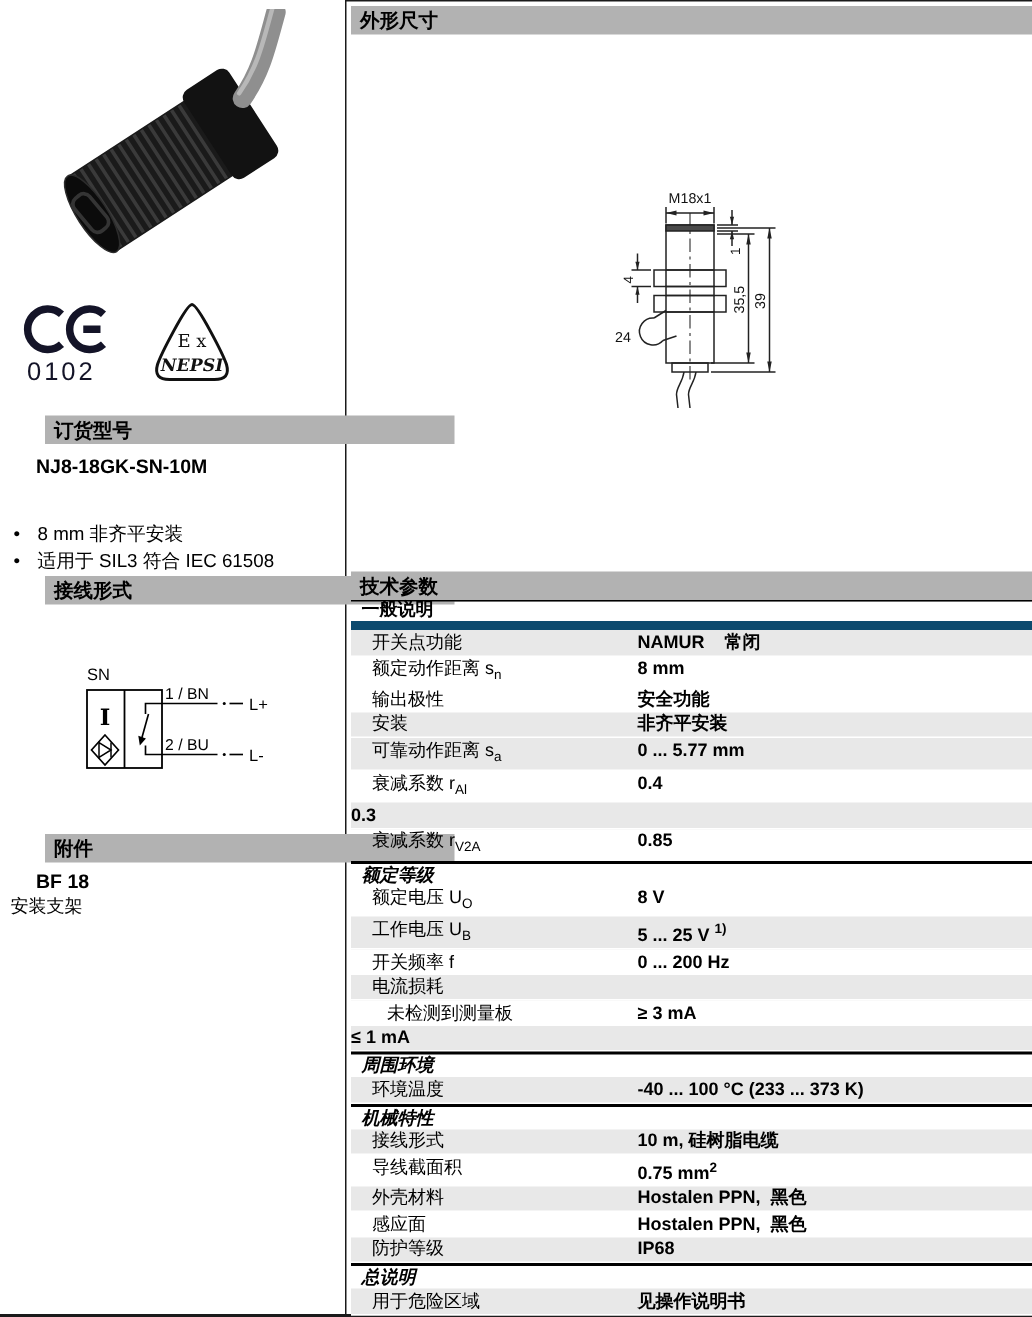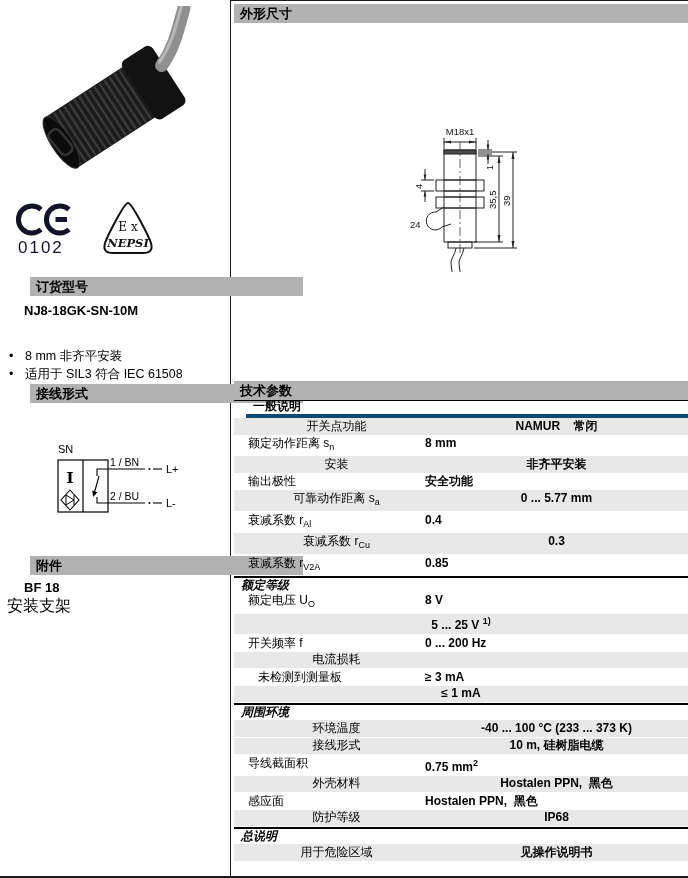--- a/index.html
+++ b/index.html
@@ -9,32 +9,32 @@
   .v-divider{position:absolute;left:230px;top:0;width:1px;height:878px;background:#1a1a1a;}
   .top-line{position:absolute;left:230px;top:0;width:458px;height:1px;background:#1a1a1a;}
   .bottom-line{position:absolute;left:0;bottom:0;width:688px;height:2px;background:#1a1a1a;}
 
   
   .bar{background:#b2b2b2;font-weight:bold;font-size:13px;padding:2px 6px;box-sizing:border-box;line-height:15px;}
   .left-bar{position:absolute;left:15px;width:273px;margin-left:15px;}
   .right-bar{position:absolute;left:234px;width:454px;}
 
   .model{position:absolute;left:24px;font-weight:bold;font-size:13px;}
-  .plain{position:absolute;left:7px;font-size:16px;}
+  .plain{position:absolute;left:7px;font-size:12px;}
   .features{position:absolute;left:7px;width:215px;font-size:12.5px;}
   .feature-item{display:flex;margin-bottom:3px;line-height:15px;}
   .feature-item .dot{width:16px;padding-left:2px;}
 
   
   #tech-table{position:absolute;left:234px;top:399px;width:454px;font-size:12px;}
   .sec{font-weight:bold;padding:1px 0 1px 7px;line-height:13px;}
   .sec.t{border-top:2px solid #000;font-style:italic;}
-  .sec.b{border-bottom:4px solid #0c4a6e;margin-left:12px;}
+  .sec.b{border-bottom:6px solid #0c4a6e;}
   .row{display:flex;padding:1.5px 0;line-height:13.5px;}
-  .row.shaded{background:#e8e8e8;border-bottom:1px solid #fff;text-align:center;}
+  .row.shaded{background:#e8e8e8;border-bottom:1px solid #fff;}
   .row .lbl{width:191px;padding-left:14px;box-sizing:border-box;}
   .row .lbl.ind2{padding-left:24px;}
   .row .val{flex:1;white-space:pre-wrap;font-weight:bold;}
   sub{font-size:9px;}
   sup{font-size:9px;}
 
   svg text{font-family:"Liberation Sans","DejaVu Sans",sans-serif;}
   .serif{font-family:"DejaVu Serif","Liberation Serif",serif;}
 </style>
 </head>
@@ -186,50 +186,50 @@
   <div id="tech-table">
       <div class="sec b">一般说明</div>
       <div class="row shaded">
         <div class="lbl">开关点功能</div>
         <div class="val">NAMUR    常闭</div>
       </div>
       <div class="row">
         <div class="lbl">额定动作距离  s<sub>n</sub></div>
         <div class="val">8 mm</div>
       </div>
+      <div class="row">
+        <div class="lbl">输出极性</div>
+        <div class="val">安全功能</div>
+      </div>
       <div class="row shaded">
         <div class="lbl">安装</div>
         <div class="val">非齐平安装</div>
       </div>
-      <div class="row">
-        <div class="lbl">输出极性</div>
-        <div class="val">安全功能</div>
-      </div>
       <div class="row shaded">
         <div class="lbl">可靠动作距离 s<sub>a</sub></div>
         <div class="val">0 ... 5.77 mm</div>
       </div>
       <div class="row">
         <div class="lbl">衰减系数 r<sub>Al</sub></div>
         <div class="val">0.4</div>
       </div>
       <div class="row shaded">
-        <div class="lbl">衰减系数 r<sub>Cu</sub></div>
         <div class="val">0.3</div>
       </div>
       <div class="row">
         <div class="lbl">衰减系数 r<sub>V2A</sub></div>
         <div class="val">0.85</div>
       </div>
       <div class="sec t">额定等级</div>
       <div class="row">
         <div class="lbl">额定电压  U<sub>O</sub></div>
         <div class="val">8 V</div>
       </div>
       <div class="row shaded">
+        <div class="lbl">工作电压  U<sub>B</sub></div>
         <div class="val">5 ... 25 V <sup>1)</sup></div>
       </div>
       <div class="row">
         <div class="lbl">开关频率 f</div>
         <div class="val">0 ... 200 Hz</div>
       </div>
       <div class="row shaded">
         <div class="lbl">电流损耗</div>
         <div class="val"></div>
       </div>
@@ -238,20 +238,21 @@
         <div class="val">≥ 3 mA</div>
       </div>
       <div class="row shaded">
         <div class="val">≤ 1 mA</div>
       </div>
       <div class="sec t">周围环境</div>
       <div class="row shaded">
         <div class="lbl">环境温度</div>
         <div class="val">-40 ... 100 °C (233 ... 373 K)</div>
       </div>
+      <div class="sec t">机械特性</div>
       <div class="row shaded">
         <div class="lbl">接线形式</div>
         <div class="val">10 m, 硅树脂电缆</div>
       </div>
       <div class="row">
         <div class="lbl">导线截面积</div>
         <div class="val">0.75 mm<sup>2</sup></div>
       </div>
       <div class="row shaded">
         <div class="lbl">外壳材料</div>

